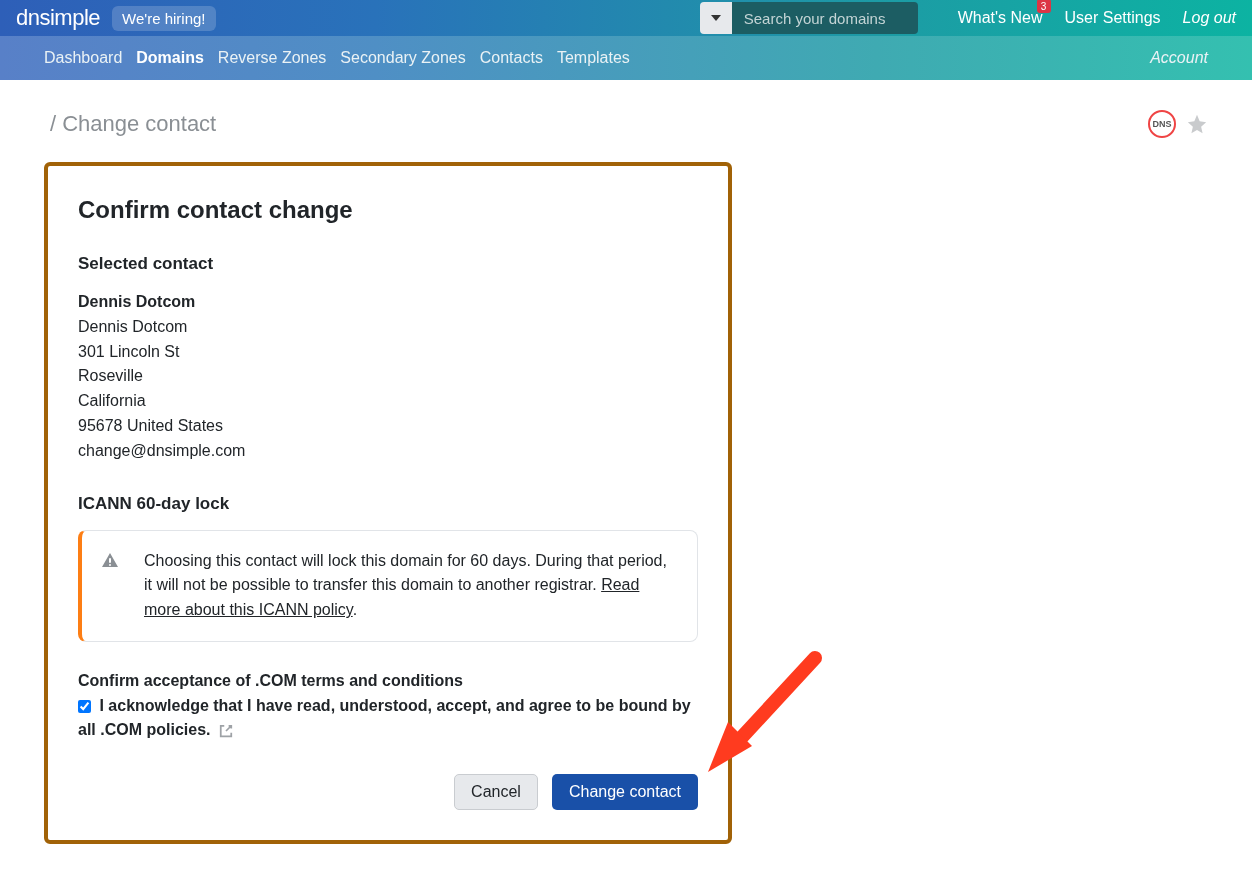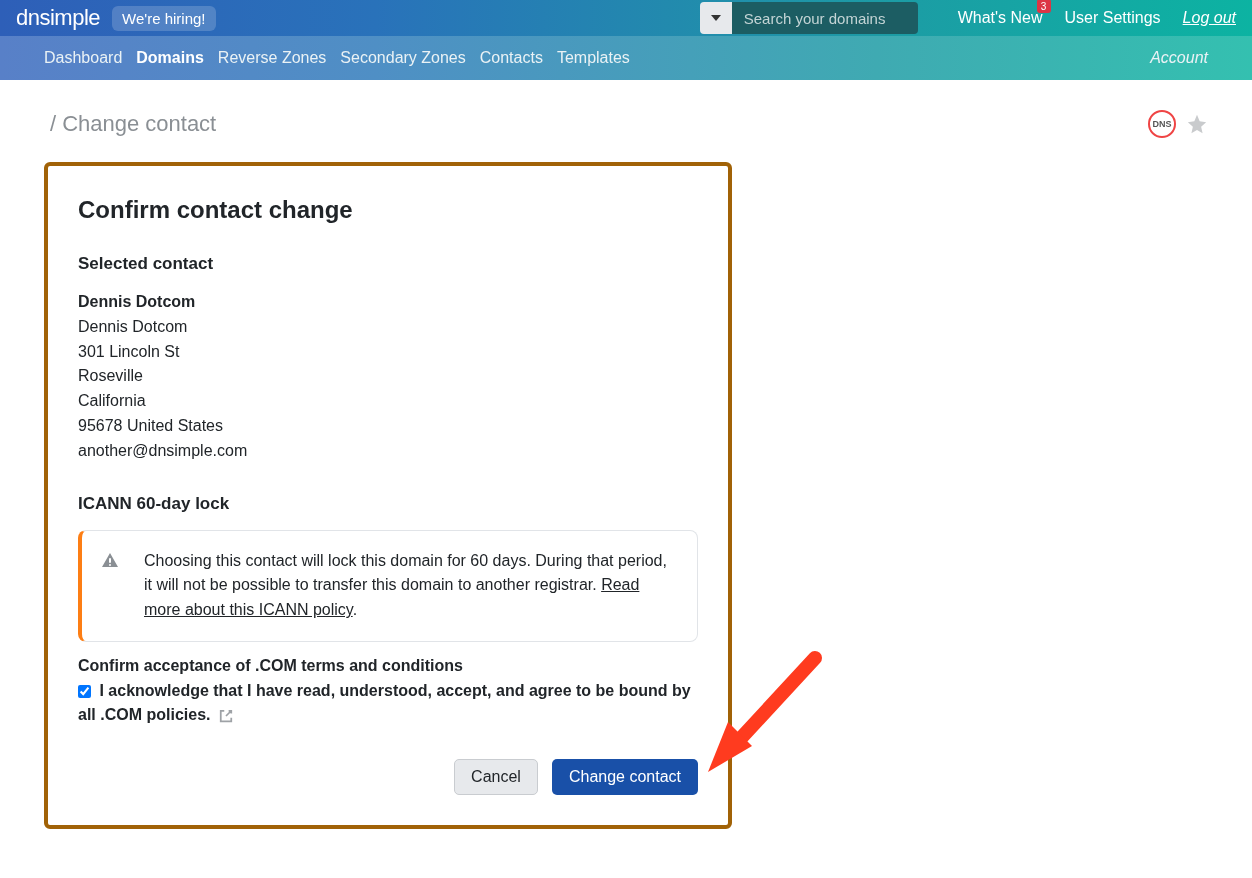--- a/index.html
+++ b/index.html
@@ -56,21 +56,21 @@
 }
 .search-input::placeholder { color: #c3d4d5; }
 .header-link {
   color: #fff;
   margin-left: 22px;
   font-size: 16px;
   text-decoration: none;
   position: relative;
   cursor: pointer;
 }
-.header-link.italic { font-style: italic; text-decoration: underline; }
+.header-link.italic { font-style: italic; }
 .notif-badge {
   position: absolute;
   top: -10px;
   right: -8px;
   background: #dc3545;
   color: #fff;
   font-size: 10px;
   width: 14px;
   height: 14px;
   border-radius: 3px;
@@ -126,21 +126,21 @@
   font-weight: 600;
   margin-bottom: 30px;
 }
 .card h3 {
   font-size: 17px;
   font-weight: 700;
   margin-bottom: 16px;
 }
 .contact-info { font-size: 16px; line-height: 1.55; margin-bottom: 30px; }
 .contact-info .name { font-weight: 700; }
-.icann-section { margin-bottom: 15px; }
+.icann-section { margin-bottom: 30px; }
 .alert-box {
   border: 1px solid #e1e4e8;
   border-left: 4px solid #fd7e14;
   border-radius: 8px;
   padding: 18px 20px;
   font-size: 16px;
   line-height: 1.55;
   display: flex;
   gap: 26px;
 }
@@ -224,21 +224,21 @@
     <h2>Confirm contact change</h2>
 
     <h3>Selected contact</h3>
     <div class="contact-info">
       <div class="name">Dennis Dotcom</div>
       <div>Dennis Dotcom</div>
       <div>301 Lincoln St</div>
       <div>Roseville</div>
       <div>California</div>
       <div>95678 United States</div>
-      <div>another@dnsimple.com</div>
+      <div>change@dnsimple.com</div>
     </div>
 
     <div class="icann-section">
       <h3>ICANN 60-day lock</h3>
       <div class="alert-box">
         <svg class="warn-icon" viewBox="0 0 16 16">
               <path d="M8 1L0 15h16L8 1zm0 5a1 1 0 011 1v3a1 1 0 01-2 0V7a1 1 0 011-1zm0 6a1 1 0 110 2 1 1 0 010-2z"></path>
             </svg>
         <div>
           <span>Choosing this contact will lock this domain for 60 days. During that period, it will not be possible to transfer this domain to another registrar. </span><a>Read more about this ICANN policy</a>.

